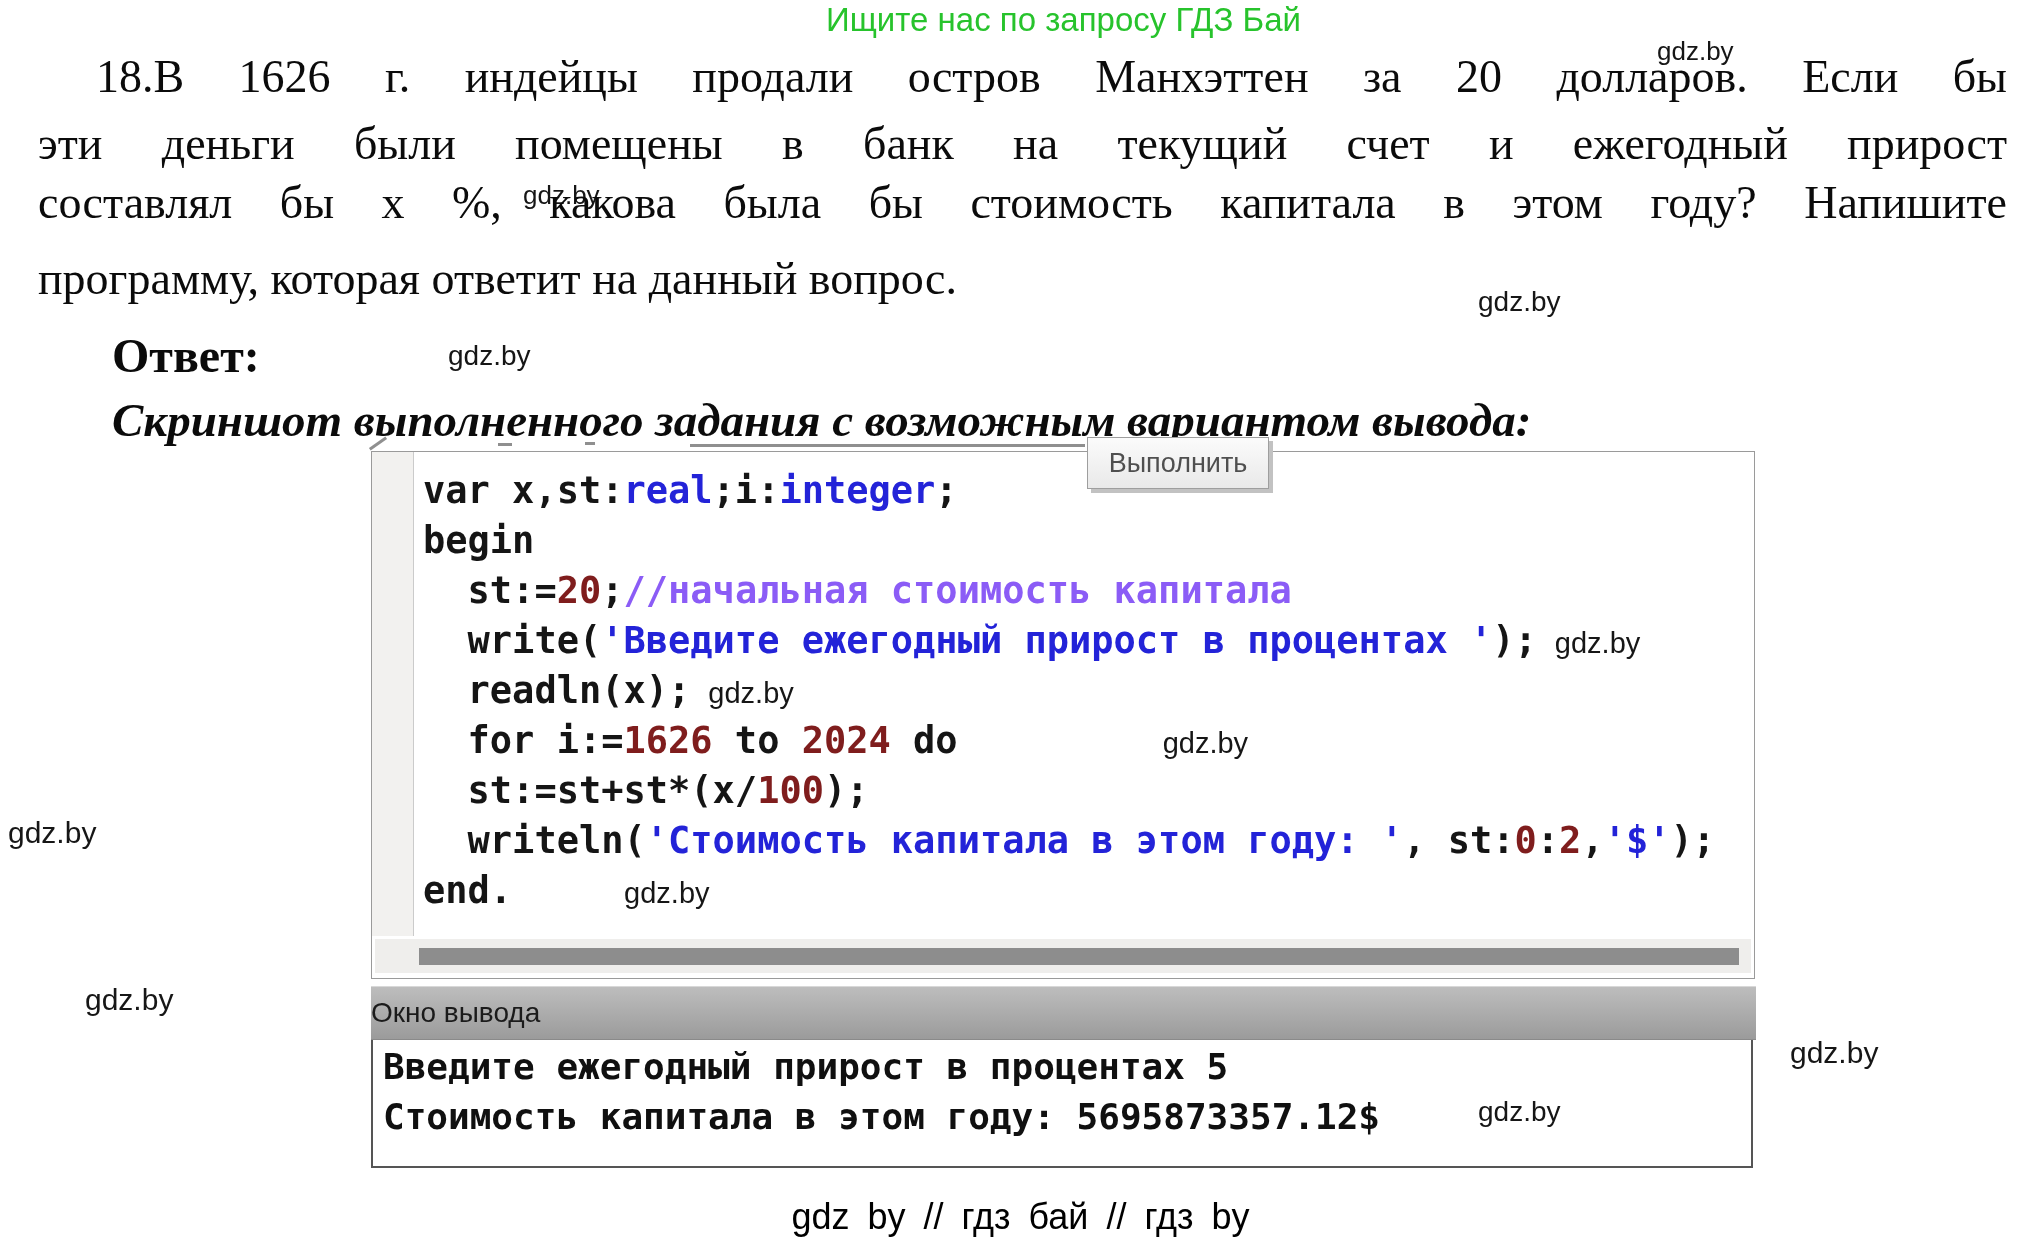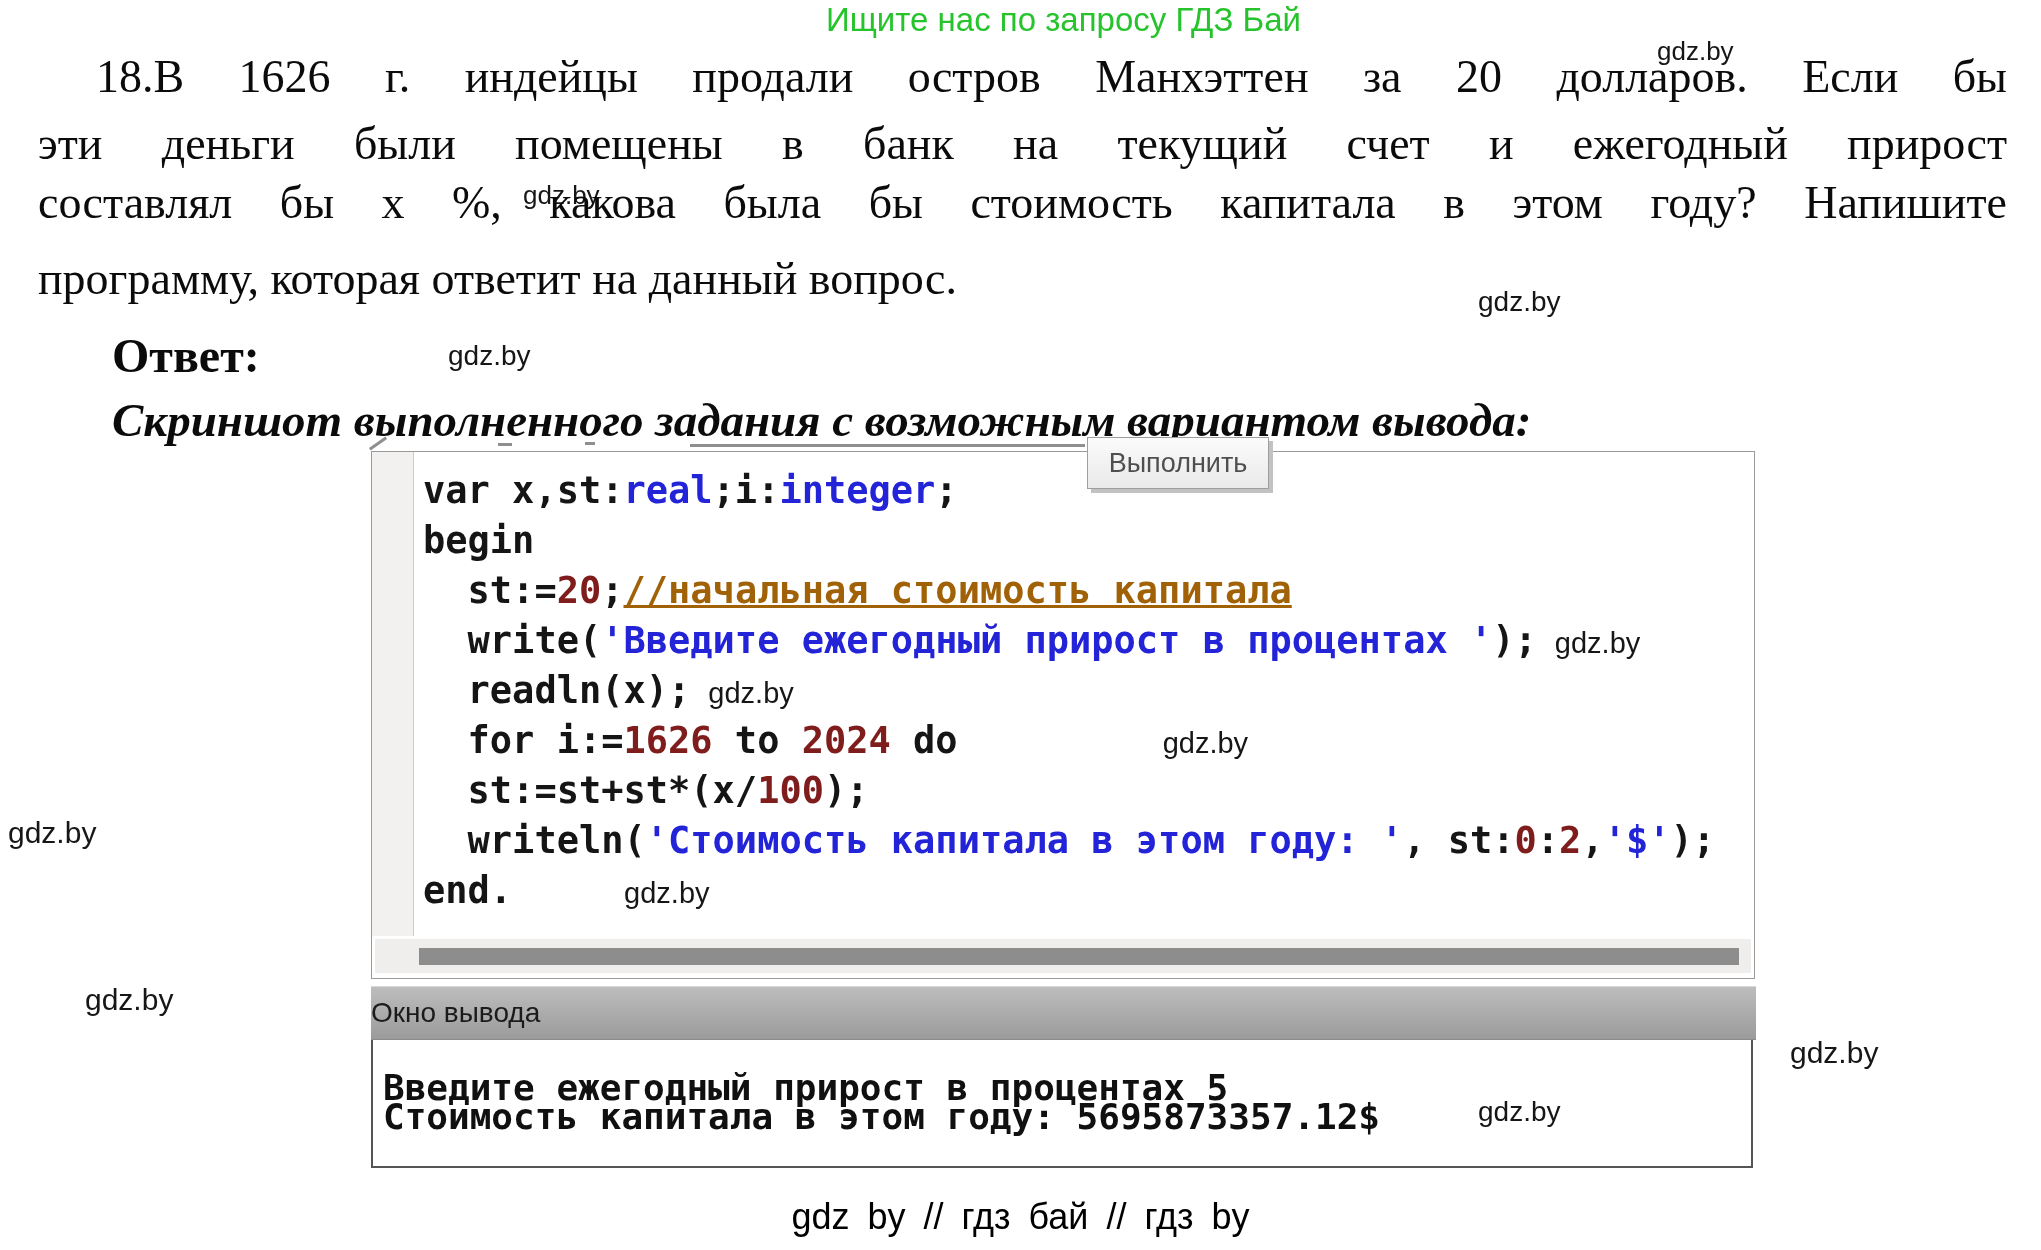--- a/index.html
+++ b/index.html
@@ -24,21 +24,21 @@
   .ide-win{position:absolute;left:371px;top:451px;width:1384px;height:528px;
            background:#ffffff;border:1px solid #9a9a9a;box-sizing:border-box;}
   .gutter{position:absolute;left:0;top:0;width:41px;height:484px;background:#f2f1ef;
           border-right:1px solid #cbcbcb;}
   .code{position:absolute;left:51px;top:14px;right:4px;
         font:700 37px "DejaVu Sans Mono",monospace;color:#151515;}
   .code-line{height:50px;line-height:50px;white-space:pre;}
   .tok-p{color:#151515;}
   .tok-b{color:#2323d8;}
   .tok-n{color:#7f1d1d;}
-  .tok-c{color:#a16207;text-decoration:underline;}
+  .tok-c{color:#8b5cf6;}
   .tok-wm{font:400 29px "Liberation Sans",sans-serif;color:#161616;margin-left:18px;}
   .code-line:nth-child(6) .tok-wm{margin-left:205px;}
   .code-line:nth-child(9) .tok-wm{margin-left:112px;}
   .hscroll{position:absolute;left:3px;right:3px;bottom:5px;height:34px;background:#efeeec;}
   .hthumb{position:absolute;left:44px;top:9px;width:1320px;height:17px;background:#8d8d8d;}
 
   
   .art{position:absolute;background:#8f8f8f;}
 
   
@@ -113,20 +113,20 @@
     <div class="hscroll">
       <div class="hthumb"></div>
     </div>
   </div>
 
   <div class="out-win">
     <div class="out-head">
       <span>Окно вывода</span>
     </div>
     <div class="out-body">
-      <div class="out-line" style="top:27px;">Введите ежегодный прирост в процентах 5</div>
+      <div class="out-line" style="top:6px;">Введите ежегодный прирост в процентах 5</div>
       <div class="out-line" style="top:56px;">Стоимость капитала в этом году: 5695873357.12$</div>
     </div>
   </div>
 
   <div class="footer">gdz by // гдз бай // гдз by</div>
 
 </div>
 
 </body></html>

